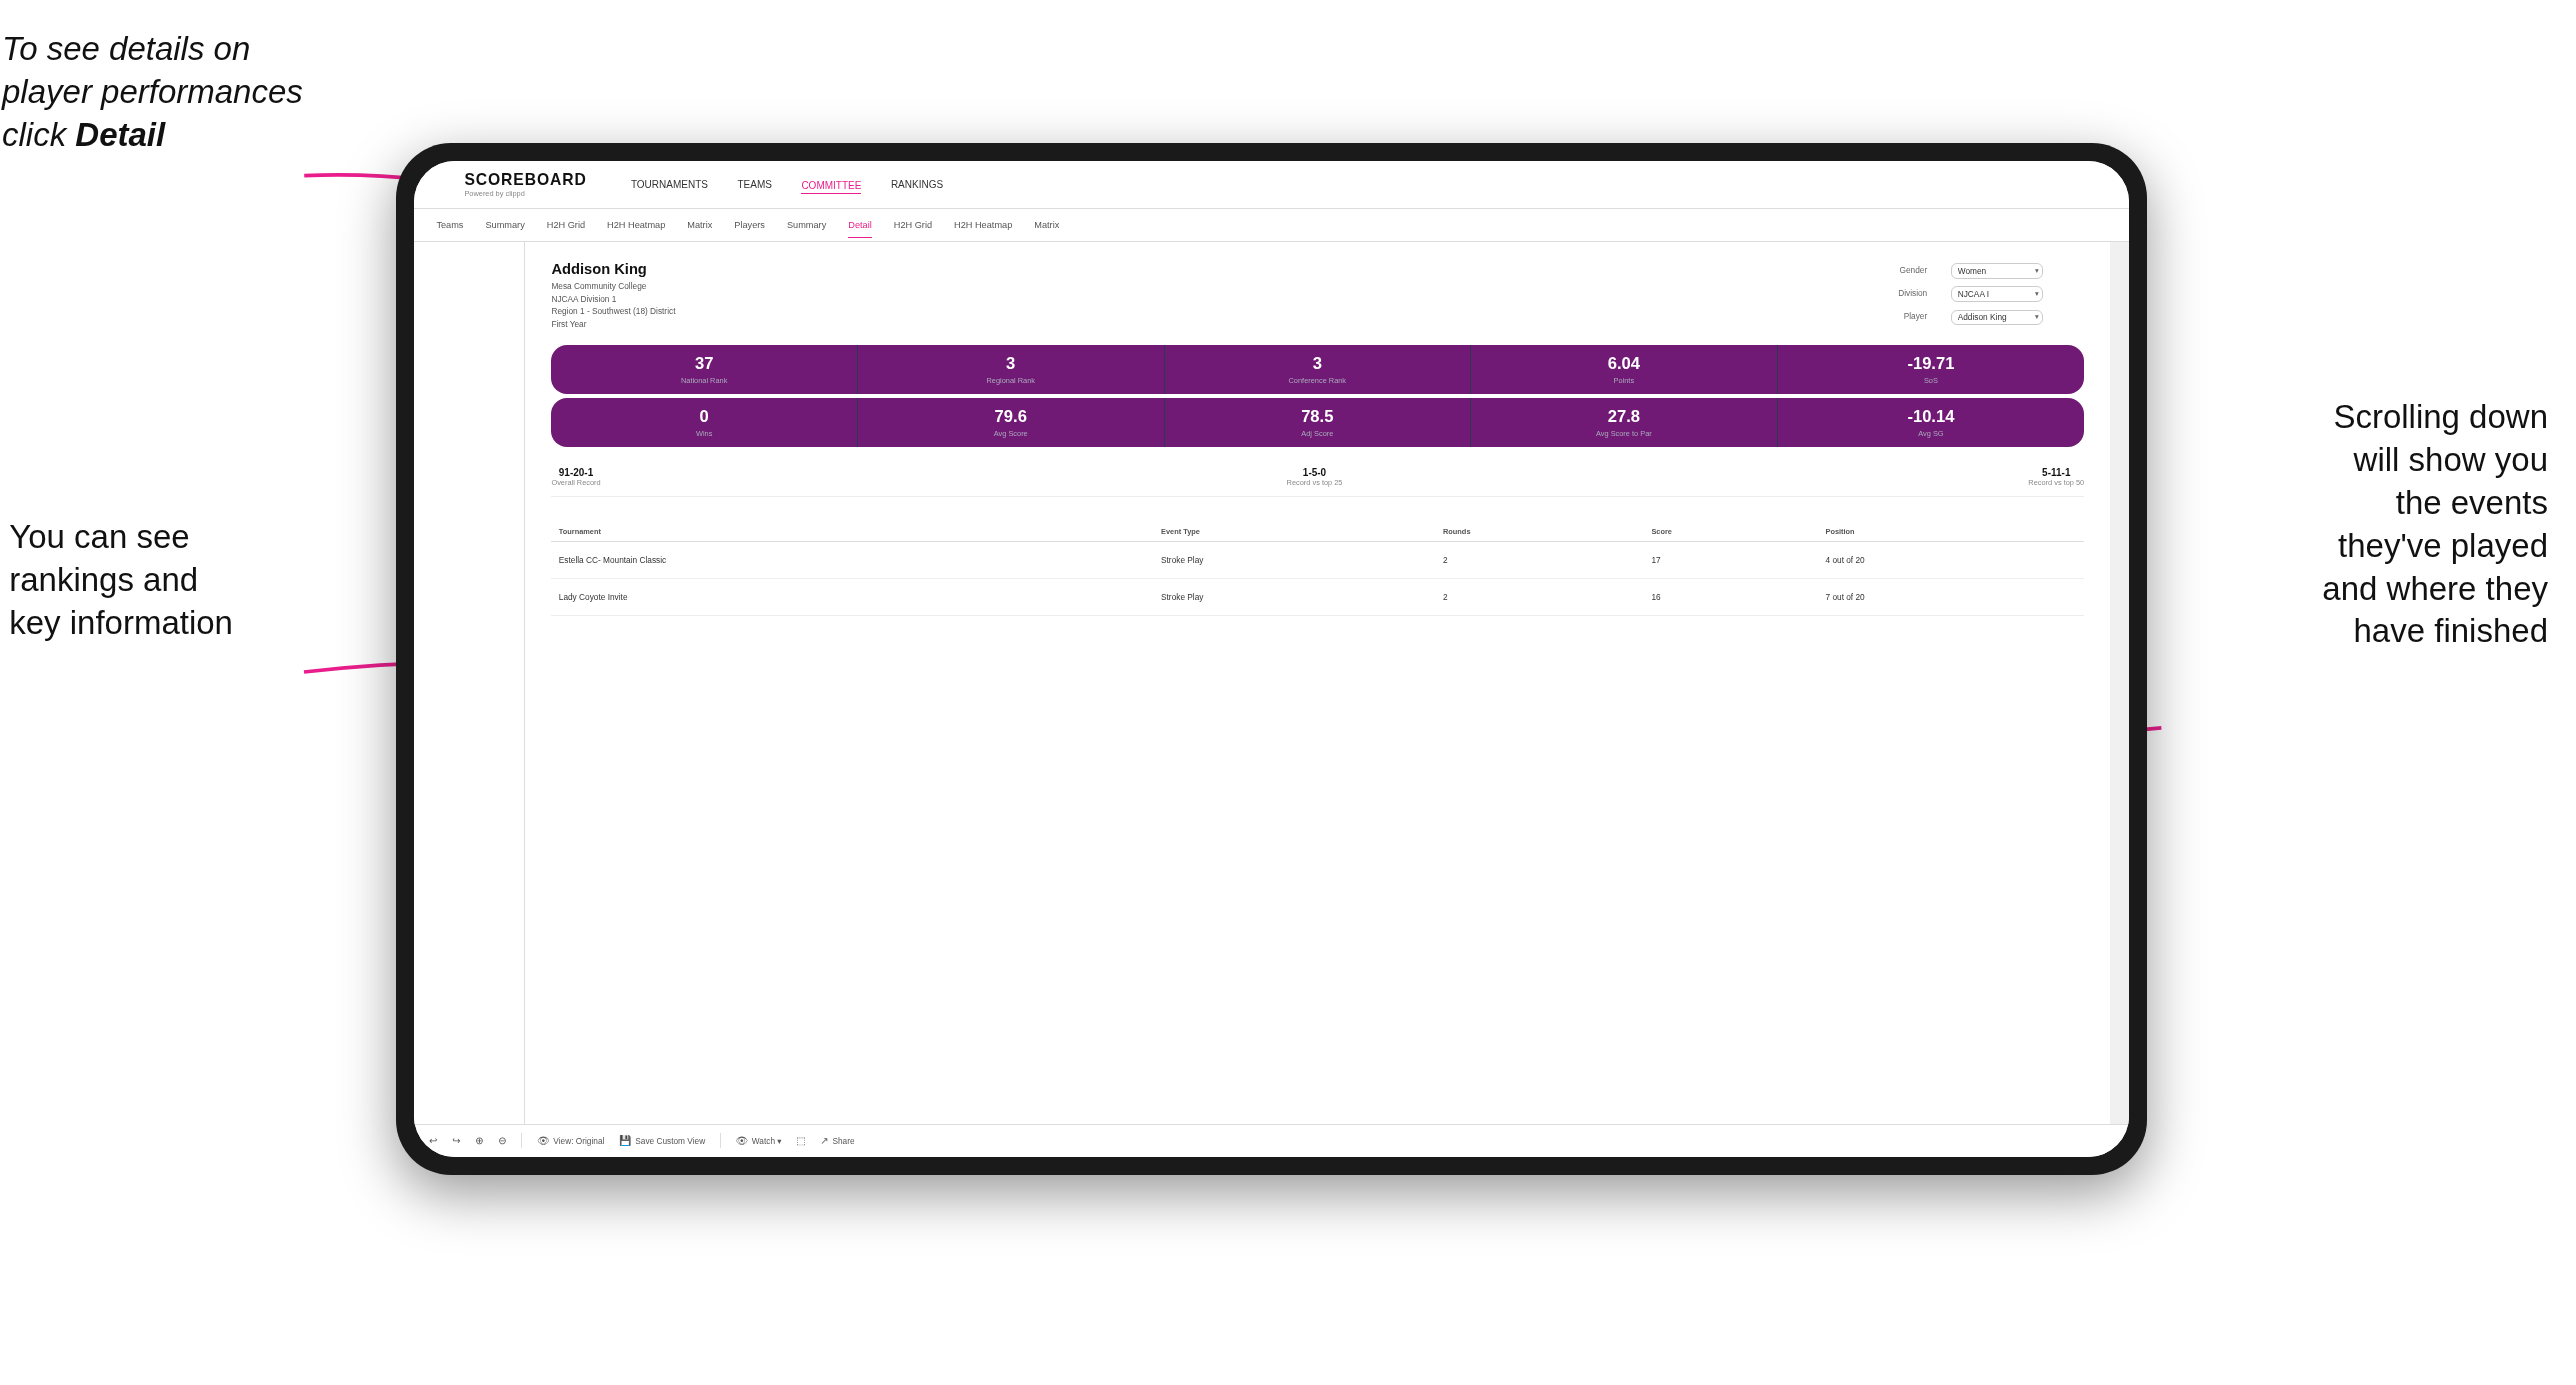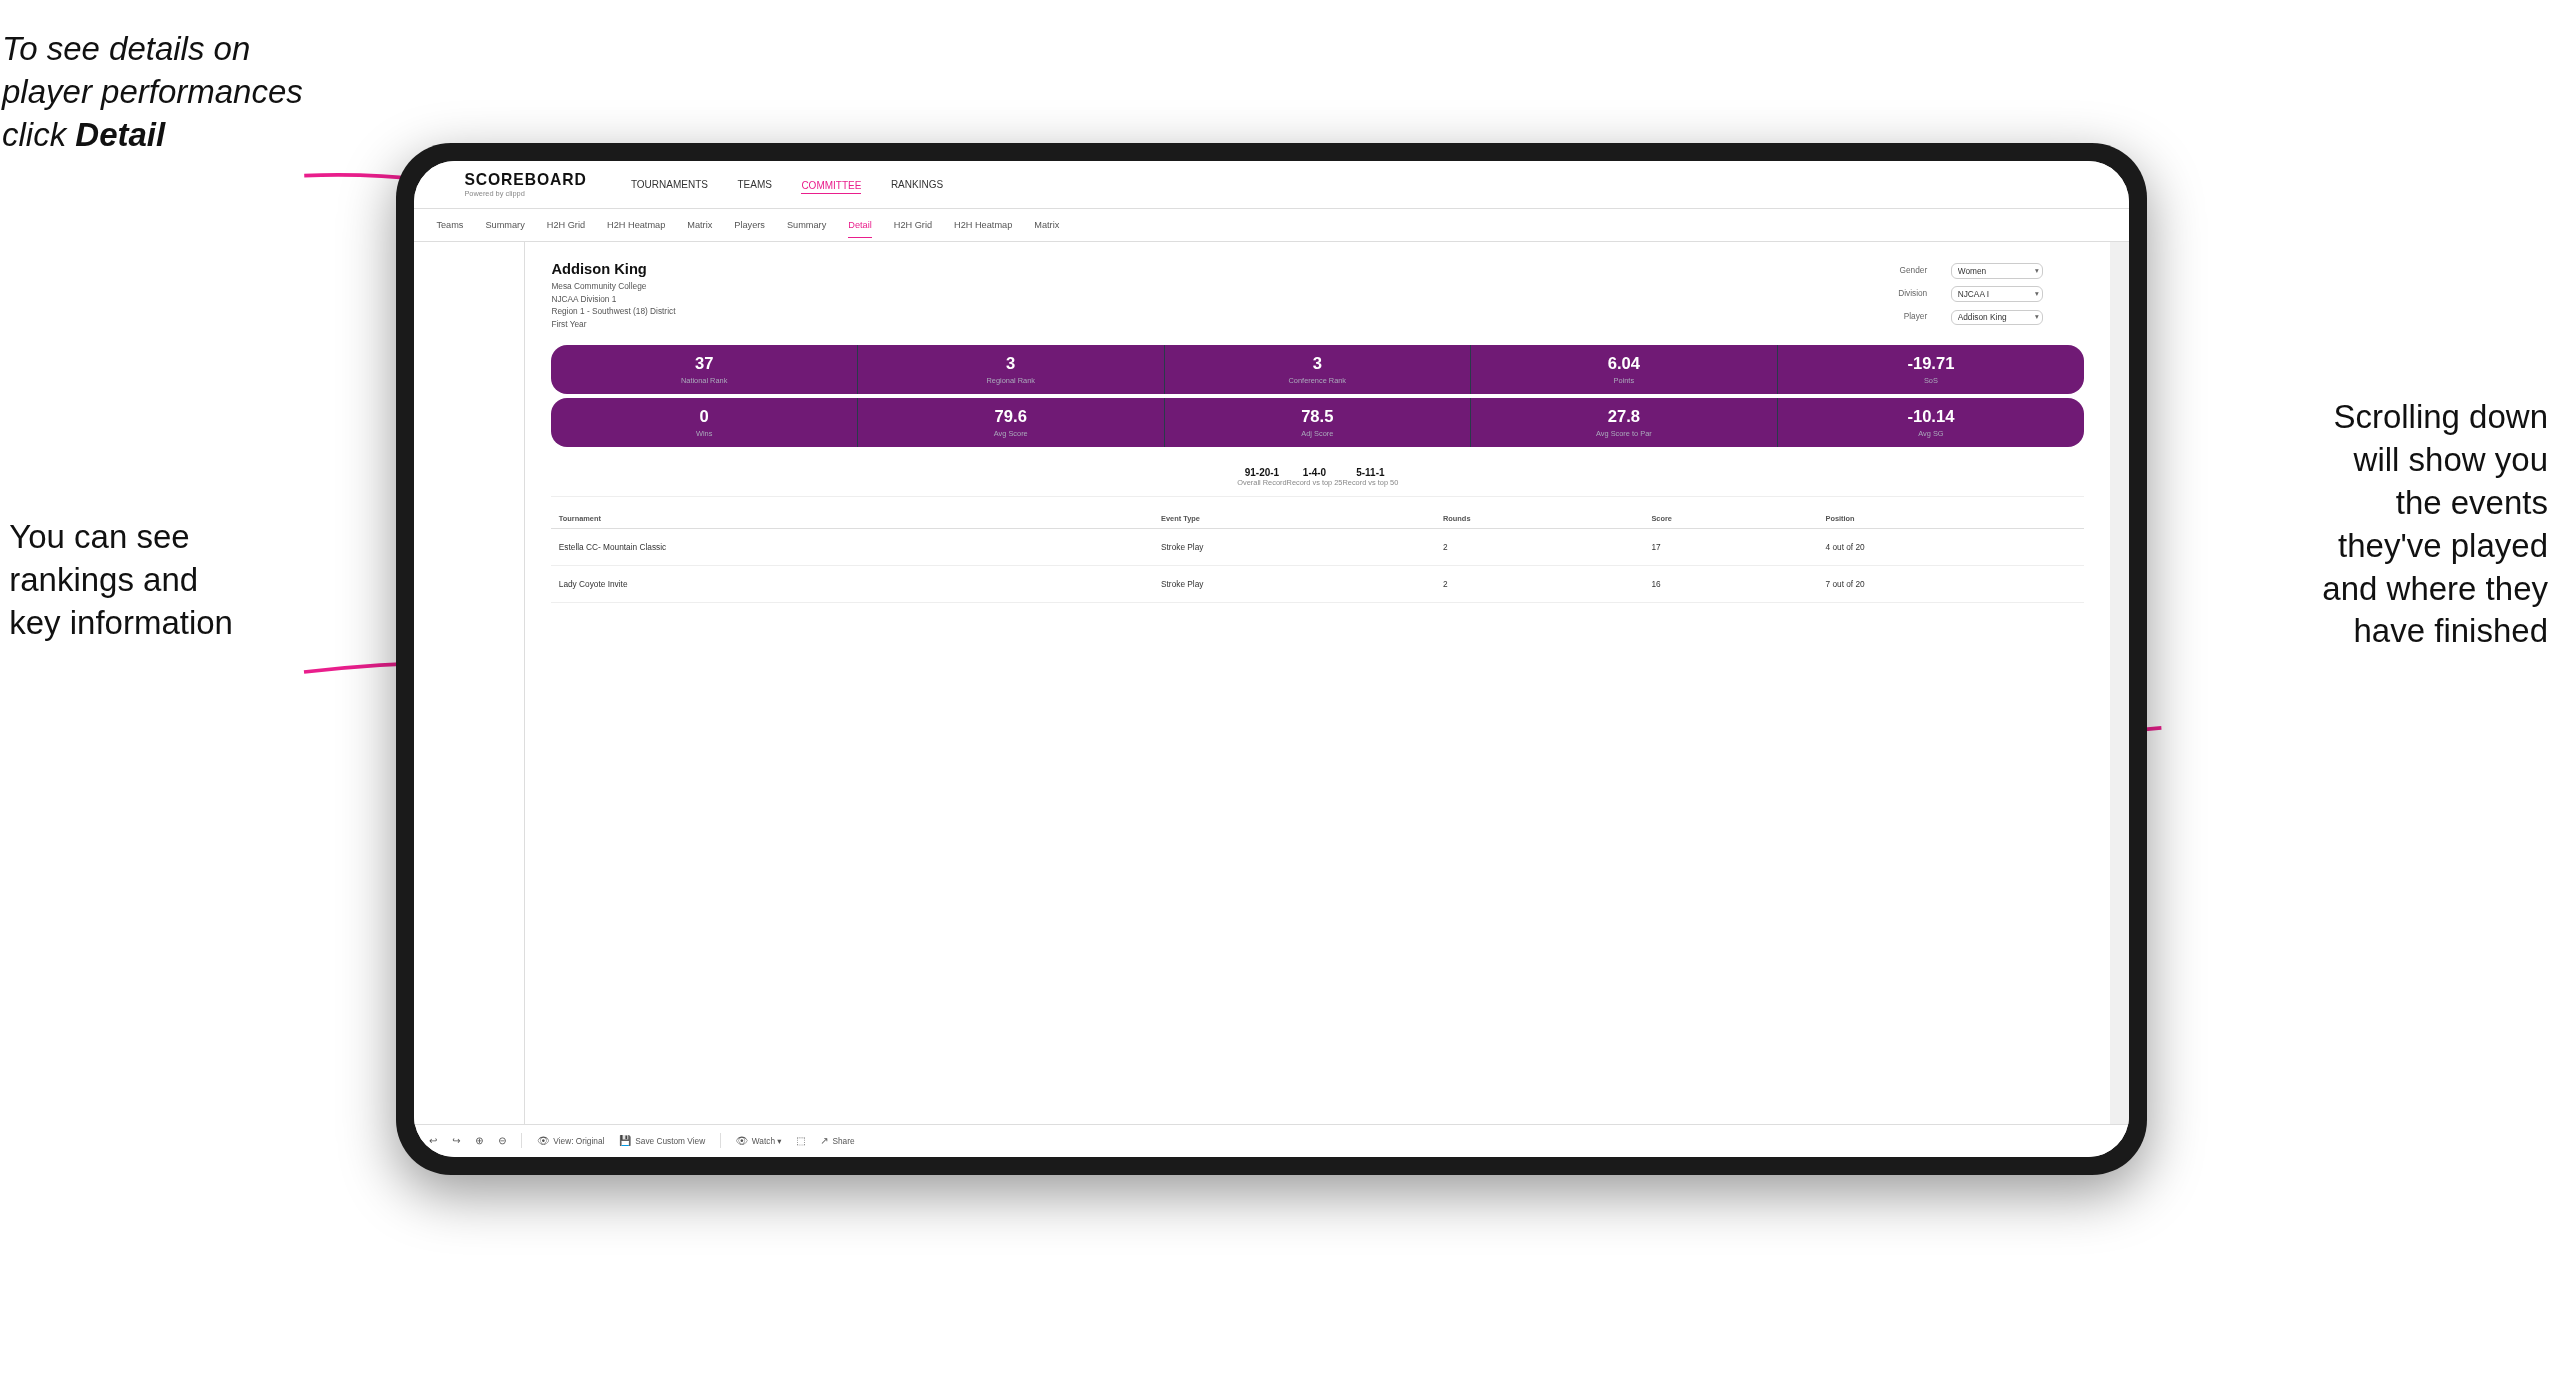--- a/index.html
+++ b/index.html
@@ -252,24 +252,24 @@
     .stat-label {
       font-size: 7.4px;
       color: #aab;
       display: block;
       margin-top: 1.8px;
     }
 
     
     .records-row {
       display: flex;
-      justify-content: center;
+      justify-content: space-between;
       padding: 9.2px 0;
       border-bottom: 0.9px solid #eee;
-      margin-bottom: 11px;
+      margin-bottom: 24px;
     }
 
     .record-item {
       text-align: center;
     }
 
     .record-value {
       font-size: 10px;
       font-weight: 700;
       color: #111;
@@ -515,21 +515,21 @@
             <span class="stat-label">Avg SG</span>
           </div>
         </div>
 
         <div class="records-row">
           <div class="record-item">
             <span class="record-value">91-20-1</span>
             <span class="record-label">Overall Record</span>
           </div>
           <div class="record-item">
-            <span class="record-value">1-4-0</span>
+            <span class="record-value">1-5-0</span>
             <span class="record-label">Record vs top 25</span>
           </div>
           <div class="record-item">
             <span class="record-value">5-11-1</span>
             <span class="record-label">Record vs top 50</span>
           </div>
         </div>
 
         <table class="tournament-table">
           <thead>

